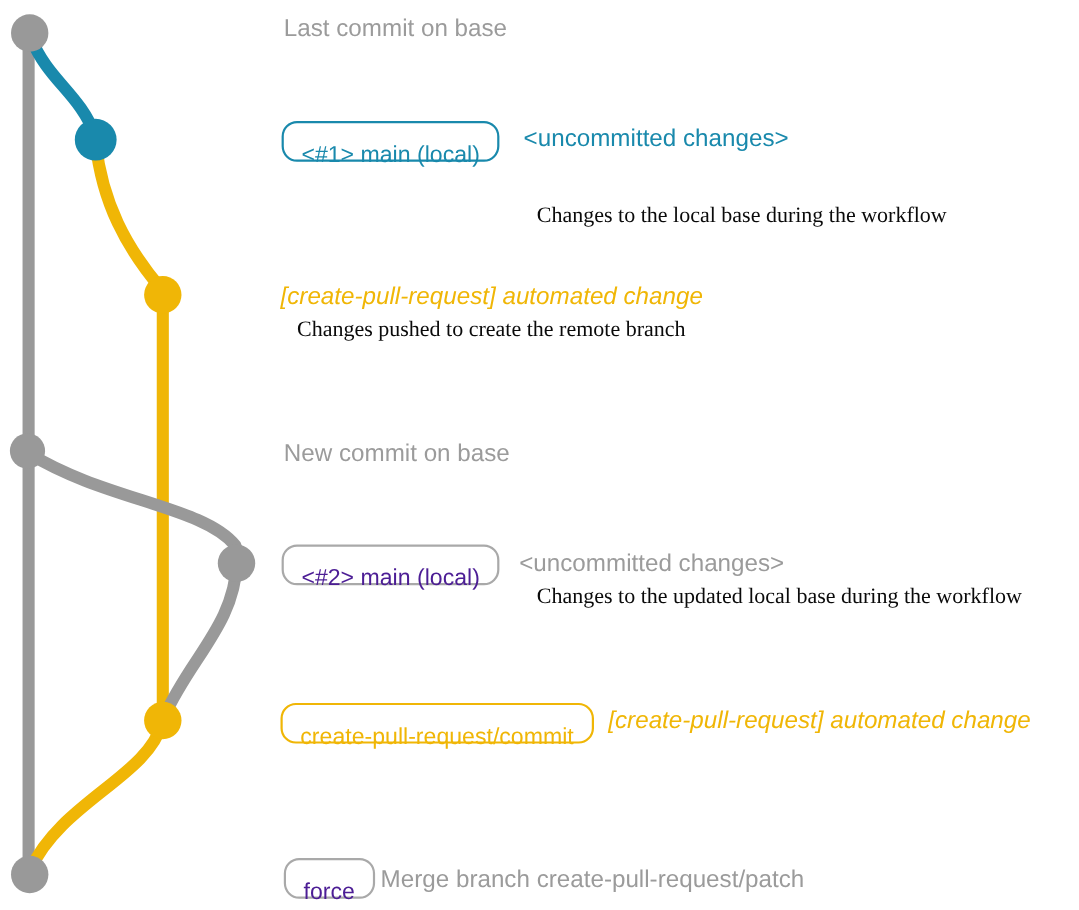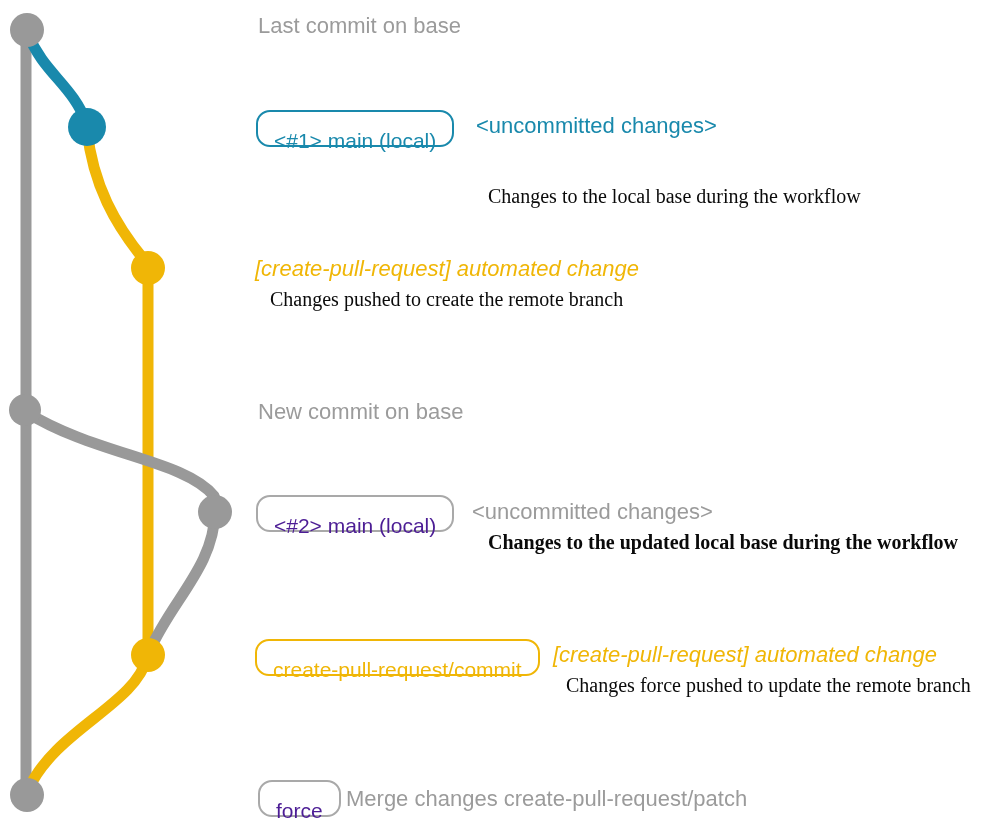--- a/index.html
+++ b/index.html
@@ -94,22 +94,21 @@
   <div class="lbl teal-sans" style="left:476px; top:113px;">&lt;uncommitted changes&gt;</div>
   <div class="lbl serif-note" style="left:488px; top:145px;margin-top:40px;">Changes to the local base during the workflow</div>
 
   <div class="lbl yellow-sans" style="left:255px; top:256px;">[create-pull-request] automated change</div>
   <div class="lbl serif-note" style="left:270px; top:288px;">Changes pushed to create the remote branch</div>
 
   <div class="lbl gray-sans" style="left:258px; top:399px;">New commit on base</div>
 
   <div class="badge gray" style="left:256px; top:495px;">&lt;#2&gt; main (local)</div>
   <div class="lbl gray-sans" style="left:472px; top:499px;">&lt;uncommitted changes&gt;</div>
-  <div class="lbl serif-note" style="left:488px; top:531px;font-weight:bold;">Changes to the updated local base during the workflow</div>
+  <div class="lbl serif-note" style="left:488px; top:531px;">Changes to the updated local base during the workflow</div>
 
   <div class="badge yellow" style="left:255px; top:639px;">create-pull-request/commit</div>
   <div class="lbl yellow-sans" style="left:553px; top:642px;">[create-pull-request] automated change</div>
-  <div class="lbl serif-note" style="left:566px; top:674px;">Changes force pushed to update the remote branch</div>
 
   <div class="badge gray" style="left:258px; top:780px;">force</div>
-  <div class="lbl gray-sans" style="left:346px; top:786px;">Merge changes create-pull-request/patch</div>
+  <div class="lbl gray-sans" style="left:346px; top:786px;">Merge branch create-pull-request/patch</div>
 
 </div>
 
 </body></html>

